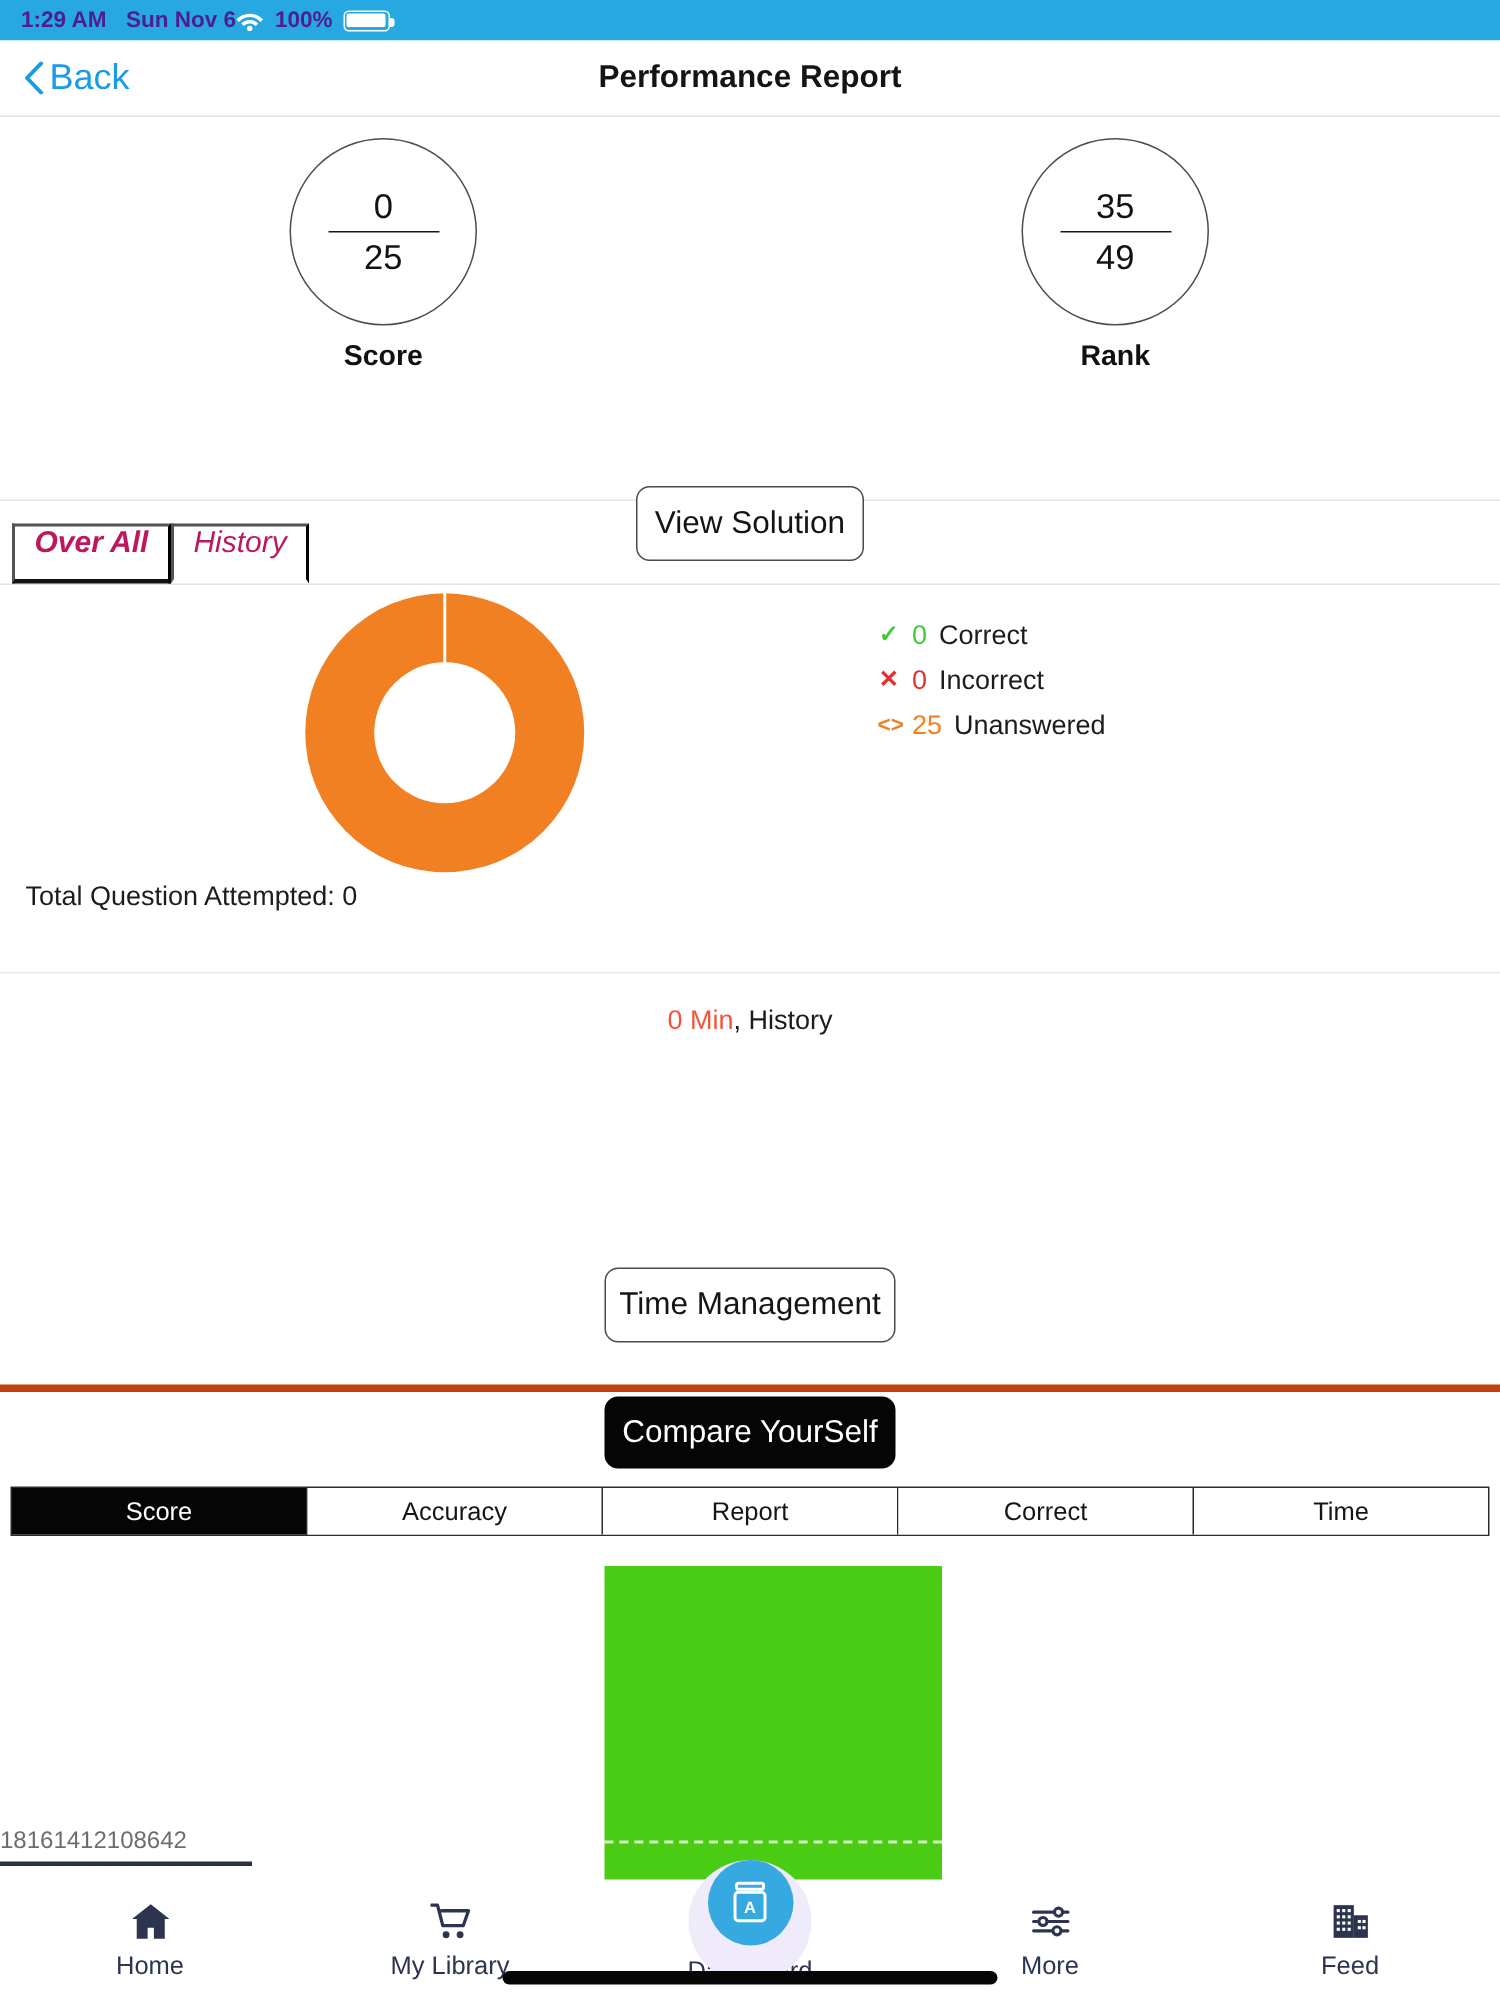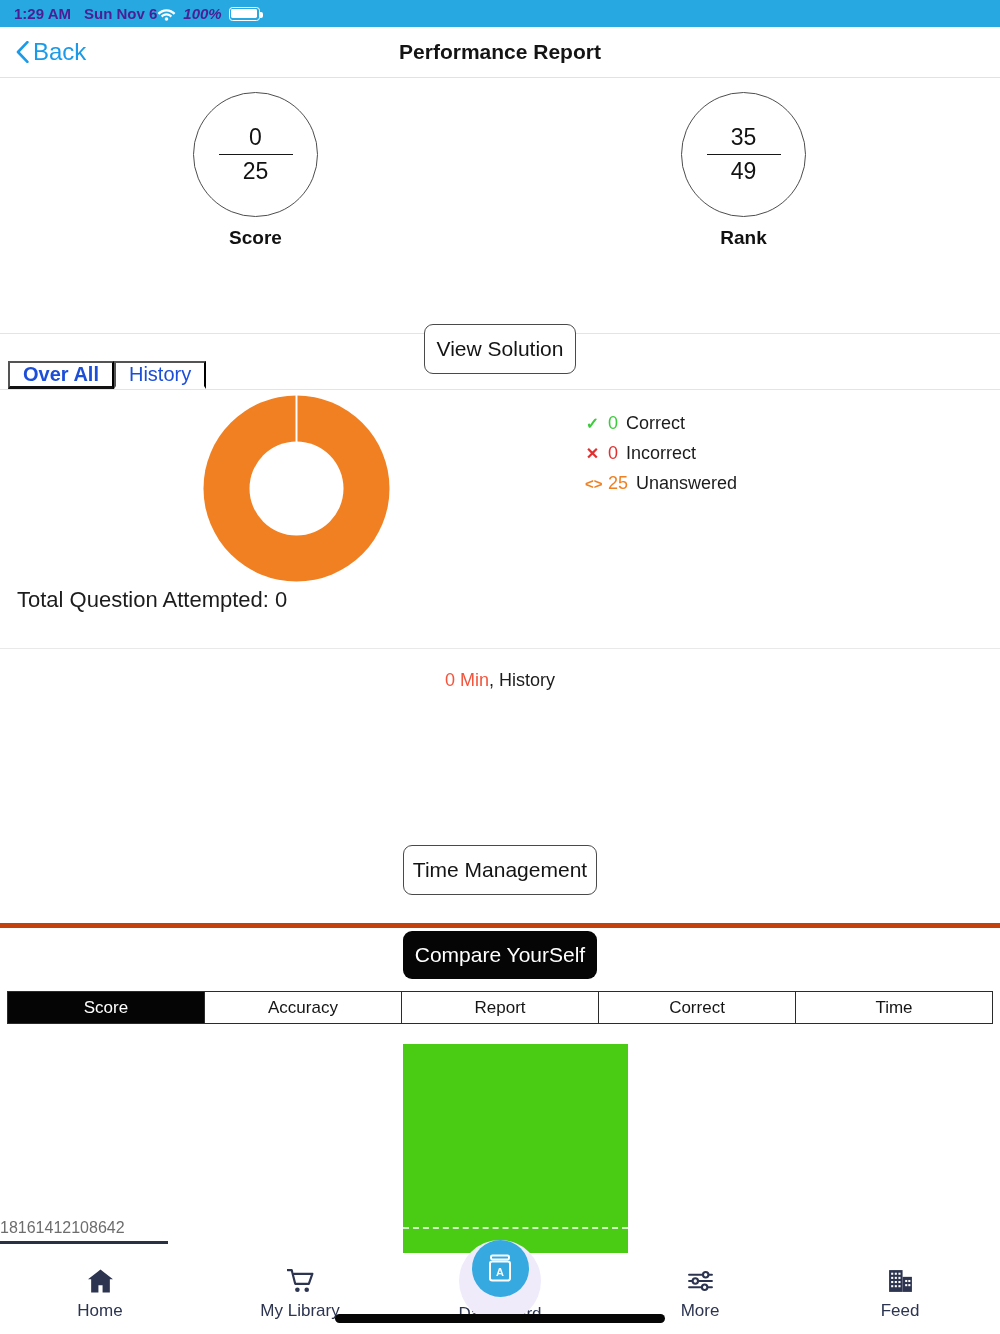--- a/index.html
+++ b/index.html
@@ -11,21 +11,21 @@
   }
   .screen { position:relative; width:1000px; height:1334px; background:#fff; }
 
   
   .statusbar {
     height:27px; background:#27a8e0; color:#4c1d95;
     display:flex; align-items:center; 
     padding:0 14px; font-size:15px; font-weight:600;
   }
   .sb-left { display:flex; align-items:center; gap:13px; }
-  .sb-right { display:flex; align-items:center; gap:7px;font-style:italic; }
+  .sb-right { display:flex; align-items:center; gap:7px; }
   .wifi { position:relative; width:19px; height:14px; }
   .wifi svg { display:block; }
   .batt {
     width:31px; height:14px; border:1.6px solid #fff; border-radius:3.5px;
     position:relative; padding:1.6px;
   }
   .batt::after {
     content:""; position:absolute; right:-4px; top:4px;
     width:2.4px; height:6px; background:#fff; border-radius:0 2px 2px 0;
   }
@@ -71,39 +71,40 @@
     position:absolute; left:424px; top:246px;
     width:152px; height:50px;
   }
 
   
   .tabs {
     height:56px; display:flex; align-items:flex-end; gap:0;
     border-bottom:1px solid #e4e4e4; padding-left:8px;
   }
   .tab {
-    font-size:20px; color:#1d4ed8; padding:0 13px 0 13px;
+    font-size:20px; color:#be185d; padding:0 13px 12px 13px;
     cursor:pointer; border-bottom:3px solid transparent; background:none;
     font-family:inherit;
+    font-style:italic;
   }
   .tab.active { font-weight:700; border-bottom-color:#121212; }
 
   
   .donut-sec { position:relative; height:259px; border-bottom:1px solid #e9e9e9; }
   .donut { position:absolute; left:203px; top:5px; width:187px; height:187px; }
   .legend { position:absolute; left:585px; top:18px; }
   .leg-row {
     display:flex; align-items:center; gap:8px;
     font-size:18px; color:#1c1c1c; height:30px;
   }
   .leg-ico { width:15px; text-align:center; font-size:16px; font-weight:700; }
   .leg-num { font-weight:400; }
   .total-q {
     position:absolute; left:17px; top:197px;
-    font-size:22px; color:#1c1c1c;
+    font-size:18px; color:#1c1c1c;
   }
 
   
   .time-sec { position:relative; height:279px; border-bottom:5px solid #c2410c; }
   .time-line {
     position:absolute; left:0; right:0; top:21px;
     text-align:center; font-size:18px; color:#1c1c1c;
   }
   .time-min { color:#f4543c; }
   .time-mgmt {

